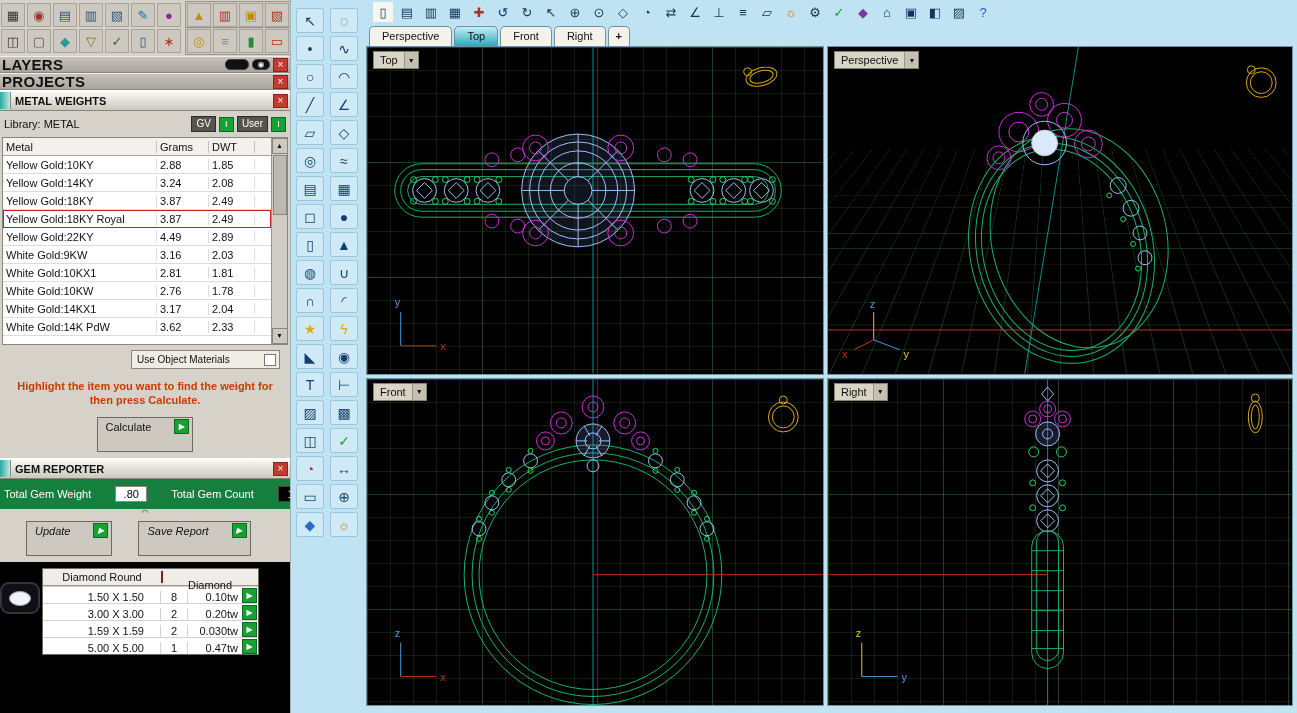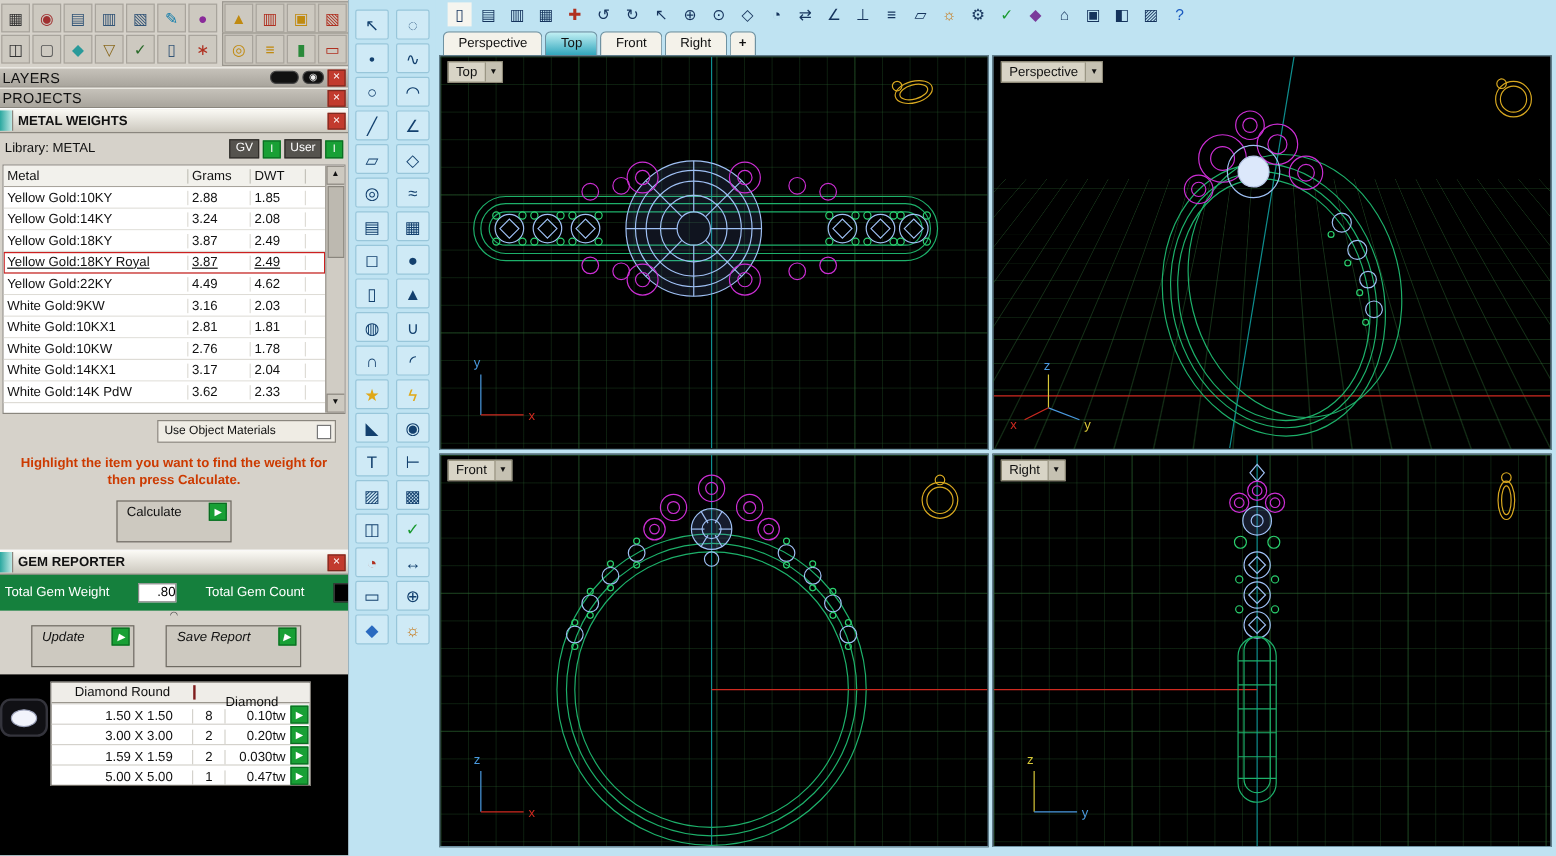--- a/index.html
+++ b/index.html
@@ -9,57 +9,57 @@
   
   .left-col{flex:0 0 290px;background:#d6d2ca;display:flex;flex-direction:column;overflow:hidden;border-right:1px solid #9ab4c0;}
   .tb-rows{padding:2px 1px;background:#d6d2ca;}
   .tb-row{display:flex;align-items:center;height:26px;gap:2px;}
   .tb-sep{width:8px;height:1px;}
   .tb-group{display:flex;gap:2px;}
   .tb-group.boxed{border:1px solid #9a968e;background:#c9c5bc;padding:1px;}
   .icon{display:inline-flex;align-items:center;justify-content:center;cursor:pointer;user-select:none;}
   .icon.tb{width:22px;height:22px;background:#cdc9c0;border:1px solid #a8a49c;font-size:13px;}
   .hdr{height:15px;display:flex;align-items:center;background:linear-gradient(#c6c2ba,#a9a59d);border-top:1px solid #efeee8;border-bottom:1px solid #8a867e;padding:0 2px;gap:3px;}
-  .hdr-label{font-weight:normal;font-size:12px;letter-spacing:.3px;}
+  .hdr-label{font-weight:bold;font-size:15px;letter-spacing:.3px;}
   .pill{width:22px;height:9px;background:#111;border-radius:5px;border:1px solid #444;}
   .pill.eye{width:16px;color:#eee;font-size:8px;display:flex;align-items:center;justify-content:center;}
   .close-x{margin-left:auto;width:13px;height:12px;background:#c23b2e;border:1px solid #7e2a20;color:#fff;font-size:10px;line-height:11px;text-align:center;cursor:pointer;}
   .panel-hdr{height:19px;display:flex;align-items:center;background:linear-gradient(#fbfaf5,#ccc8be);border-top:1px solid #fff;border-bottom:1px solid #8a867e;gap:4px;padding-right:2px;}
   .grip{width:10px;height:17px;background:linear-gradient(90deg,#2ba8a0,#bfe8e4);border-right:1px solid #8a867e;}
   .ph-title{font-weight:bold;font-size:11px;}
   .lib-row{height:26px;display:flex;align-items:center;padding:0 4px;gap:3px;}
   .spacer{flex:1;}
   .btn-sm{background:#55534e;border:1px solid #2e2c28;color:#fff;padding:0 4px;height:14px;line-height:13px;font-size:10px;cursor:pointer;}
   .ind{width:13px;height:13px;background:#18a035;color:#fff;font-size:9px;text-align:center;line-height:12px;border:1px solid #0b6b22;cursor:pointer;}
 
   .mw-table{display:flex;margin:0 2px;border:1px solid #8a867e;background:#fff;height:206px;overflow:hidden;}
   .mw-main{flex:1;}
   .mw-head{display:flex;height:17px;background:#f2f1ec;border-bottom:1px solid #a8a49c;align-items:center;}
   .mw-row{display:flex;height:17px;border-bottom:1px solid #dedcd6;align-items:center;background:#fff;cursor:pointer;}
-  .mw-row.selected{outline:1px solid #cc2020;outline-offset:-1px;text-decoration:underline;}
+  .mw-row.selected{outline:1px solid #cc2020;outline-offset:-1px;}
   .c-metal{width:150px;padding-left:3px;border-right:1px solid #dedcd6;white-space:nowrap;overflow:hidden;}
   .c-grams{width:48px;padding-left:3px;border-right:1px solid #dedcd6;}
   .c-dwt{width:42px;padding-left:3px;border-right:1px solid #dedcd6;}
   .c-extra{flex:1;}
   .mw-head .c-metal,.mw-head .c-grams,.mw-head .c-dwt{border-right:1px solid #c4c2ba;}
   .mw-scroll{width:15px;background:#d0ccc4;border-left:1px solid #9a968e;display:flex;flex-direction:column;align-items:center;}
   .scr-btn{width:14px;height:14px;background:#cdc9c0;border:1px solid #8a867e;font-size:7px;line-height:13px;text-align:center;cursor:pointer;}
   .scr-thumb{width:12px;height:58px;background:#bdb9b0;border:1px solid #8a867e;margin-top:1px;cursor:grab;}
   .scr-space{flex:1;}
 
   .uom{margin:5px 10px 0 auto;width:142px;height:17px;display:flex;align-items:center;border:1px solid #8a867e;background:#efece4;font-size:10px;padding-left:5px;gap:4px;cursor:pointer;}
   .cb{margin-left:auto;margin-right:3px;width:10px;height:10px;background:#fff;border:1px solid #777;}
   .instr{color:#cc3a00;font-weight:bold;text-align:center;padding:10px 14px 6px;line-height:14px;}
   .btn-arrow{display:flex;align-items:center;background:#cdc9c0;border:1px solid #6e6a62;height:17px;padding:0 3px 16px 8px;gap:23px;cursor:pointer;width:max-content;}
   .btn-arrow.calc{margin:4px auto 6px;}
   .green-go{width:13px;height:13px;background:#18a035;color:#fff;font-size:8px;line-height:13px;text-align:center;border:1px solid #0b6b22;}
 
   .totals{display:flex;align-items:center;background:#15803d;color:#fff;height:30px;gap:22px;padding:0 2px;}
   .t-label{padding:0 2px;white-space:nowrap;}
-  .t-val{min-width:30px;text-align:right;height:14px;line-height:14px;}
+  .t-val{min-width:30px;text-align:center;height:14px;line-height:14px;}
   .t-val.white{background:#fff;color:#000;border:1px solid #888;}
   .t-val.dark{background:#000;color:#fff;border:1px solid #444;}
   .caret{height:9px;line-height:7px;text-align:center;font-size:8px;color:#444;background:#d6d2ca;cursor:pointer;}
   .gr-buttons{display:flex;gap:26px;padding:3px 0 6px 26px;background:#d6d2ca;font-style:italic;}
   .gem-area{flex:1;background:#000;display:flex;align-items:flex-start;padding:6px 2px 0 0;}
   .gem-ic{width:36px;height:28px;margin:14px 2px 0 0;background:#101014;border:2px solid #34343c;border-radius:9px;display:flex;align-items:center;justify-content:center;}
   .gem-oval{width:20px;height:13px;background:#f2f4fc;border:1px solid #9aa0b8;border-radius:50%;}
   .gem-table{background:#fff;border:1px solid #6e6a62;}
   .gt-head{display:flex;height:16px;background:#efede8;border-bottom:1px solid #9a968e;align-items:center;}
   .gh-size{width:118px;text-align:center;border-right:2px solid #7f1d1d;}
@@ -214,21 +214,21 @@
           </div>
         <div class="mw-row selected">
             <span class="c-metal">Yellow Gold:18KY Royal</span>
             <span class="c-grams">3.87</span>
             <span class="c-dwt">2.49</span>
             <span class="c-extra"></span>
           </div>
         <div class="mw-row">
             <span class="c-metal">Yellow Gold:22KY</span>
             <span class="c-grams">4.49</span>
-            <span class="c-dwt">4.62</span>
+            <span class="c-dwt">2.89</span>
             <span class="c-extra"></span>
           </div>
         <div class="mw-row">
             <span class="c-metal">White Gold:9KW</span>
             <span class="c-grams">3.16</span>
             <span class="c-dwt">2.03</span>
             <span class="c-extra"></span>
           </div>
         <div class="mw-row">
             <span class="c-metal">White Gold:10KX1</span>

